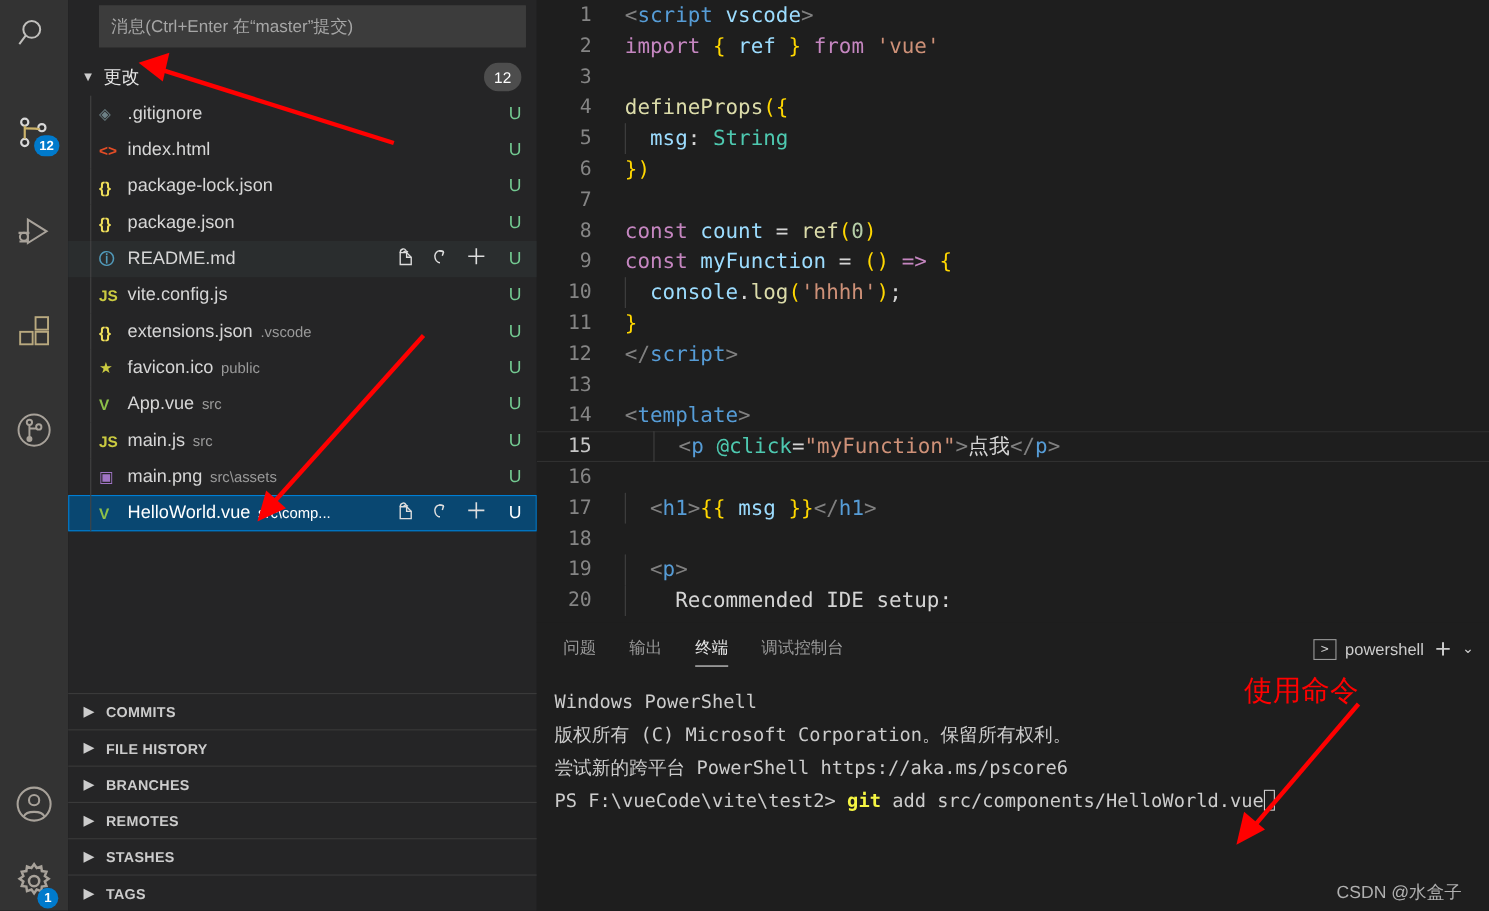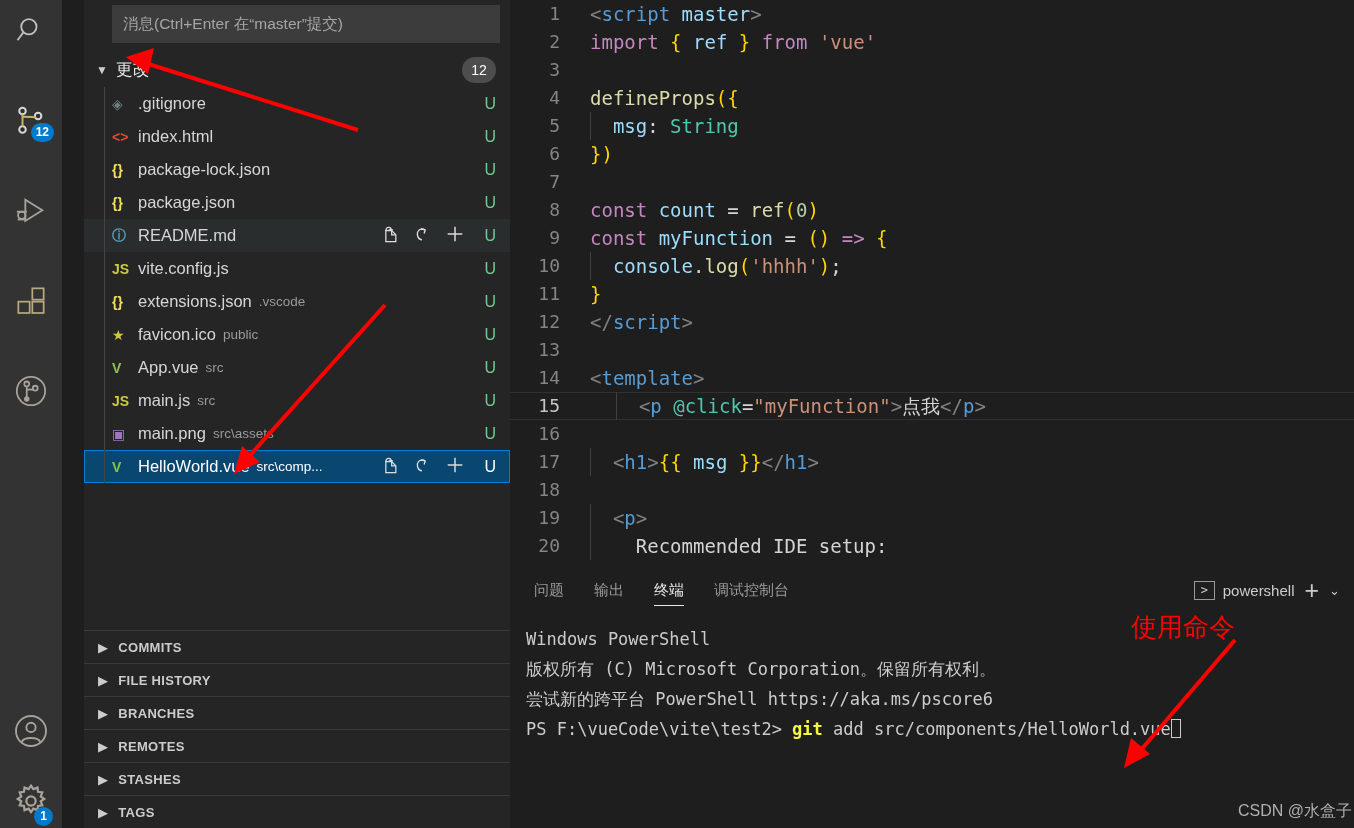--- a/index.html
+++ b/index.html
@@ -25,21 +25,21 @@
     position: absolute; background: #007acc; color: #ffffff;
     border-radius: 999px; min-width: 19px; height: 19px; line-height: 19px;
     font-size: 12px; text-align: center; padding: 0 5px; font-weight: 600;
   }
   .badge-scm { right: 8px; bottom: 10px; }
   .badge-gear { right: 9px; bottom: 6px; width: 19px; padding: 0; }
 
   
   .sidebar {
     width: 426px; flex: 0 0 426px; height: 828px; background: #252526;
-    display: flex; flex-direction: column; position: relative; margin-left: 22px;
+    display: flex; flex-direction: column; position: relative;
   }
   .msg-input {
     margin: 5px 10px 0 28px; height: 38px; background: #3c3c3c;
     border: 1px solid #3c3c3c; color: #a6a6a6; font-size: 15.5px;
     display: flex; align-items: center; padding: 0 10px;
     font-family: "Liberation Sans", sans-serif;
   }
   .changes-header {
     height: 34px; display: flex; align-items: center; padding-left: 12px;
     margin-top: 10px; color: #e7e7e7; font-size: 16.5px; position: relative;
@@ -149,21 +149,21 @@
     font-family: "DejaVu Sans Mono", "Liberation Mono", monospace;
     font-size: 17px; line-height: 30px; white-space: pre;
   }
   .term-line { white-space: pre; }
   .t-git { color: #f5f543; font-weight: bold; }
   .cursor-box {
     display: inline-block; width: 10px; height: 19px; border: 1px solid #cccccc;
     vertical-align: -3px;
   }
   .watermark {
-    position: absolute; right: 2px; bottom: 6px; color: #b0b0b0; font-size: 16px;
+    position: absolute; right: 25px; bottom: 6px; color: #b0b0b0; font-size: 16px;
     font-family: "Liberation Sans", sans-serif;
   }
 
   
   .anno { position: absolute; pointer-events: none; }
   .anno-text {
     position: absolute; color: #ff0000; font-size: 26px;
     font-family: "Liberation Sans", sans-serif;
   }
 </style>
@@ -402,21 +402,21 @@
         <div class="section-row">
           <span class="chev2">▶</span>
           <span>TAGS</span>
         </div>
       </div>
   </div>
 
   <div class="editor-col">
 
     <div class="editor" id="editor">
-        <div class="code-line"><span class="lnum">1</span><span class="ctext"><span class="t-punc">&lt;</span><span class="t-tag">script</span><span class="t-white"> </span><span class="t-attr">master</span><span class="t-punc">&gt;</span></span></div>
+        <div class="code-line"><span class="lnum">1</span><span class="ctext"><span class="t-punc">&lt;</span><span class="t-tag">script</span><span class="t-white"> </span><span class="t-attr">vscode</span><span class="t-punc">&gt;</span></span></div>
         <div class="code-line"><span class="lnum">2</span><span class="ctext"><span class="t-kw">import</span><span class="t-white"> </span><span class="t-brace">{</span><span class="t-white"> </span><span class="t-var">ref</span><span class="t-white"> </span><span class="t-brace">}</span><span class="t-white"> </span><span class="t-kw">from</span><span class="t-white"> </span><span class="t-str">'vue'</span></span></div>
         <div class="code-line"><span class="lnum">3</span><span class="ctext"></span></div>
         <div class="code-line"><span class="lnum">4</span><span class="ctext"><span class="t-fn">defineProps</span><span class="t-brace">(</span><span class="t-brace">{</span></span></div>
         <div class="code-line"><span class="lnum">5</span><span class="ctext"><span class="indent-guide"></span><span class="t-white">  </span><span class="t-var">msg</span><span class="t-white">: </span><span class="t-type">String</span></span></div>
         <div class="code-line"><span class="lnum">6</span><span class="ctext"><span class="t-brace">}</span><span class="t-brace">)</span></span></div>
         <div class="code-line"><span class="lnum">7</span><span class="ctext"></span></div>
         <div class="code-line"><span class="lnum">8</span><span class="ctext"><span class="t-kw">const</span><span class="t-white"> </span><span class="t-var">count</span><span class="t-white"> = </span><span class="t-fn">ref</span><span class="t-brace">(</span><span class="t-num">0</span><span class="t-brace">)</span></span></div>
         <div class="code-line"><span class="lnum">9</span><span class="ctext"><span class="t-kw">const</span><span class="t-white"> </span><span class="t-var">myFunction</span><span class="t-white"> = </span><span class="t-brace">()</span><span class="t-white"> </span><span class="t-kw">=&gt;</span><span class="t-white"> </span><span class="t-brace">{</span></span></div>
         <div class="code-line"><span class="lnum">10</span><span class="ctext"><span class="indent-guide"></span><span class="t-white">  </span><span class="t-var">console</span><span class="t-white">.</span><span class="t-fn">log</span><span class="t-brace">(</span><span class="t-str">'hhhh'</span><span class="t-brace">)</span><span class="t-white">;</span></span></div>
         <div class="code-line"><span class="lnum">11</span><span class="ctext"><span class="t-brace">}</span></span></div>

